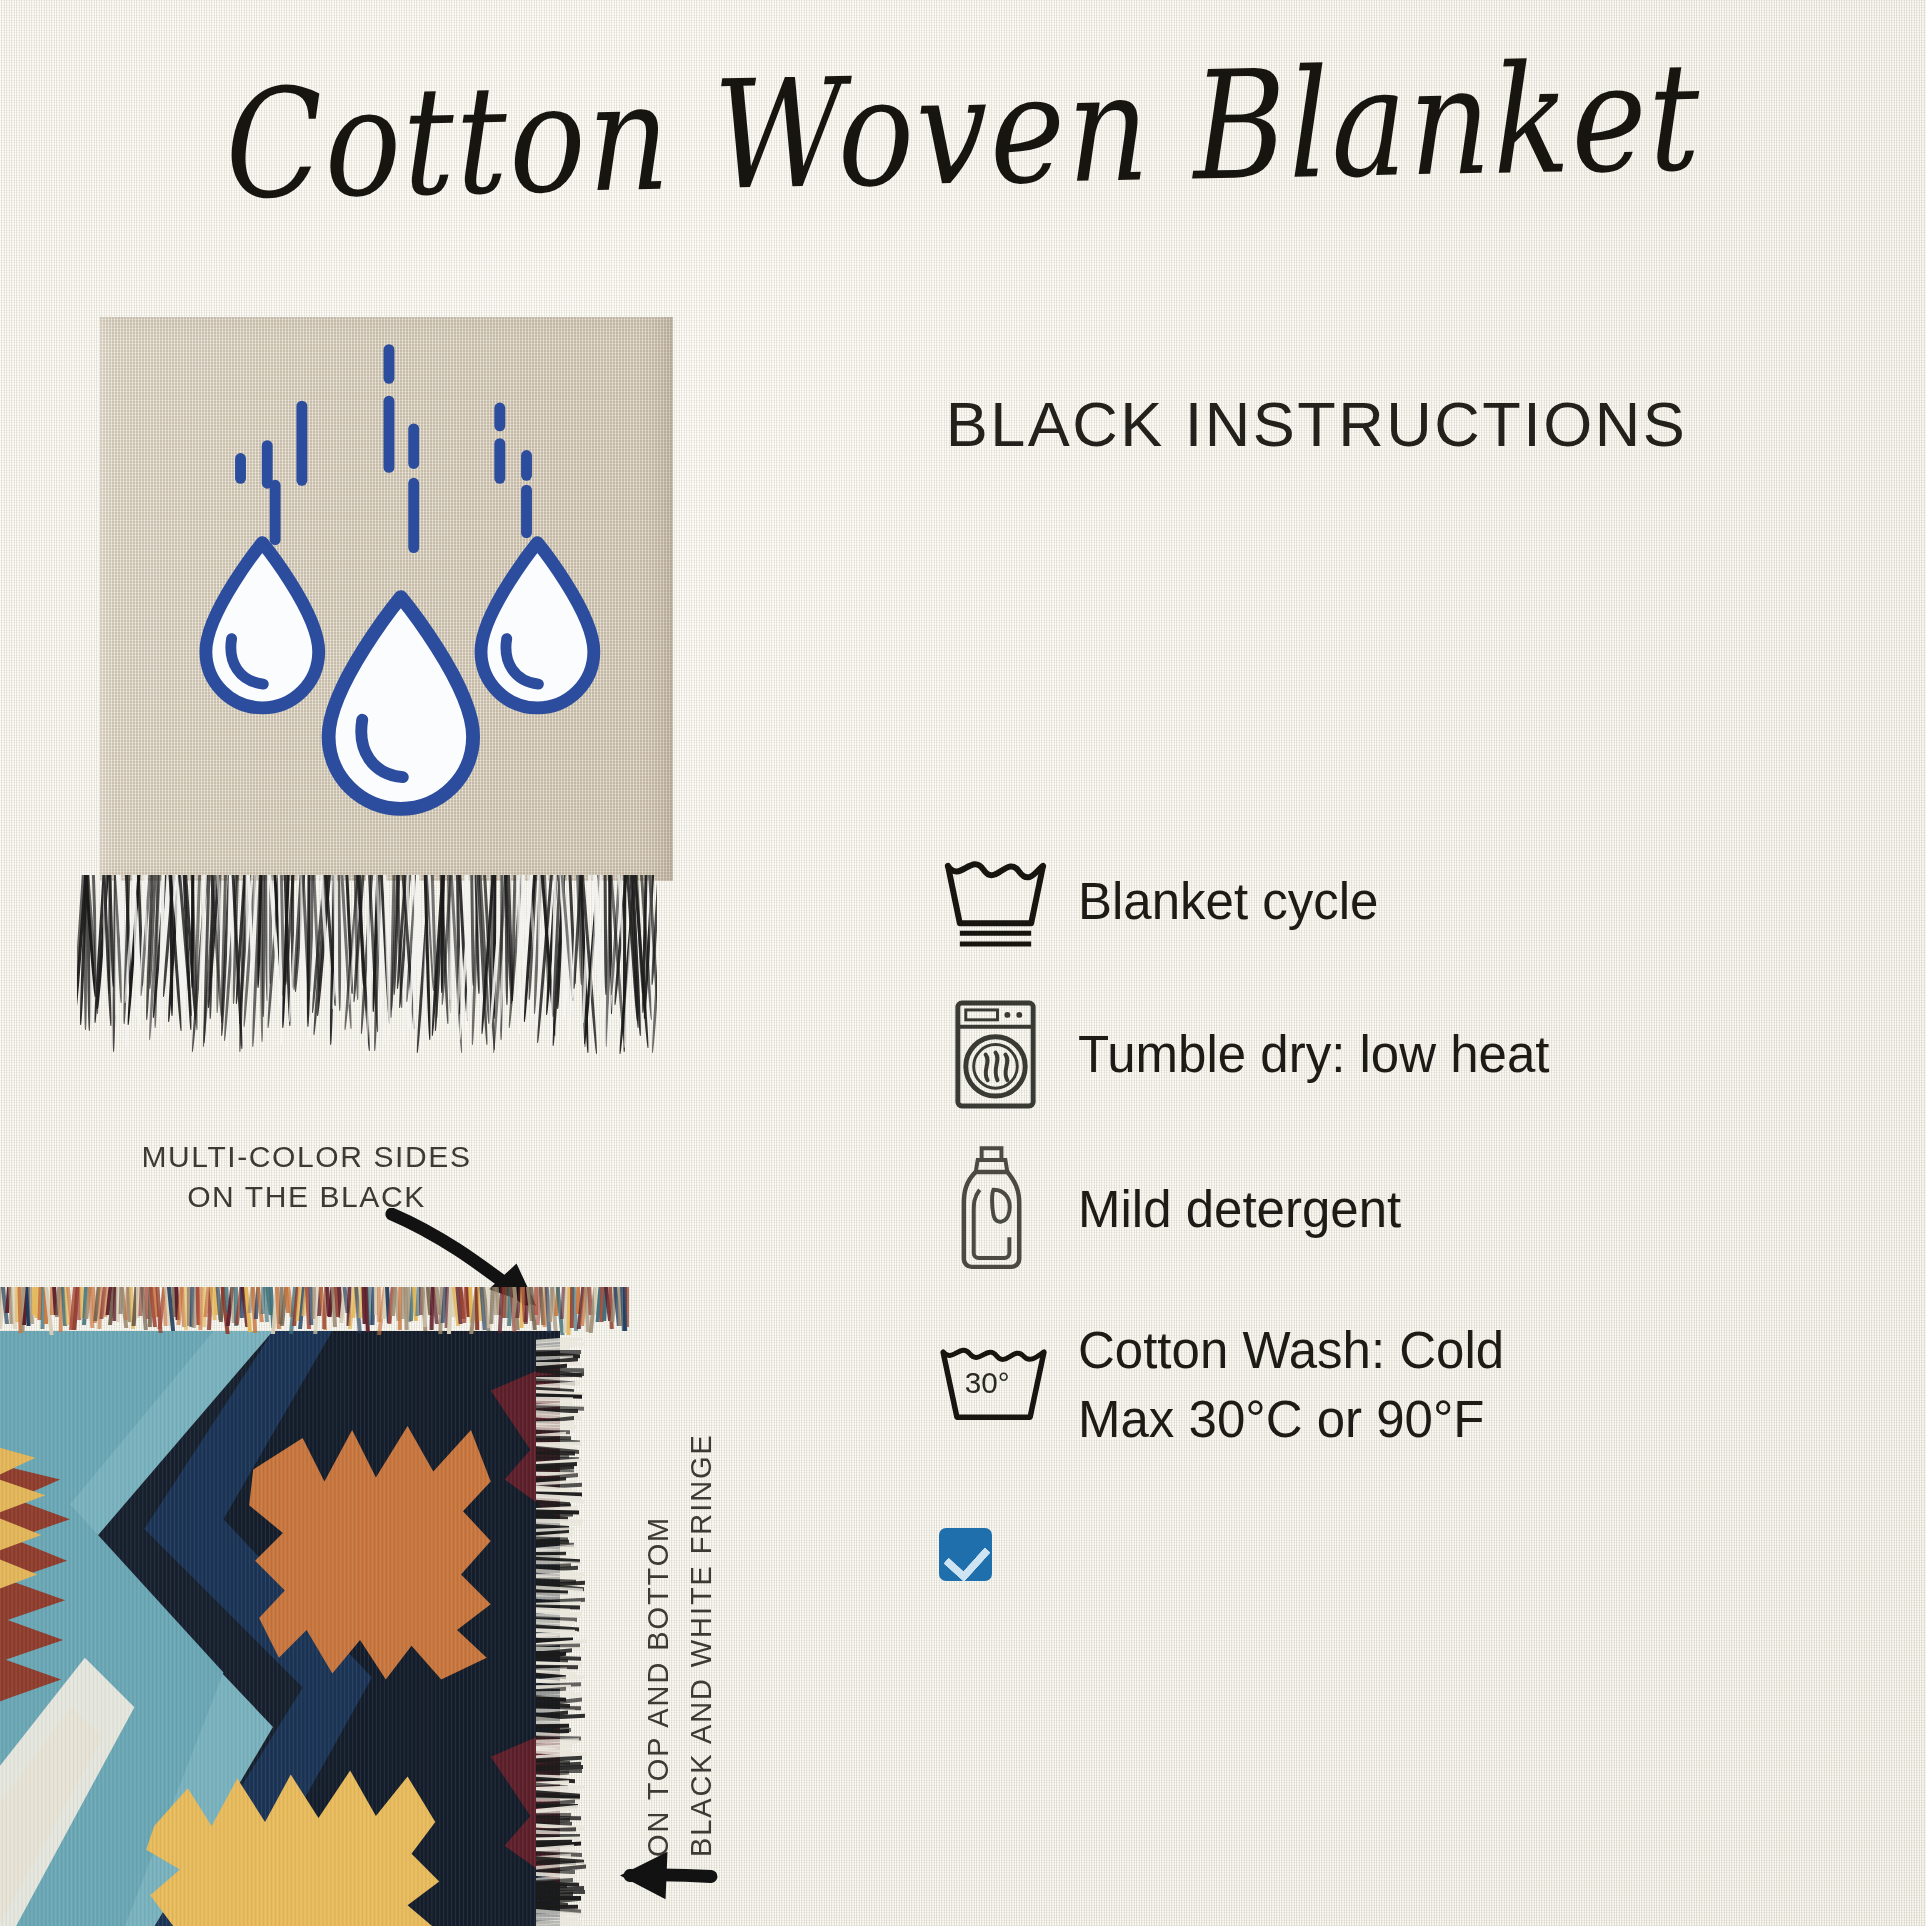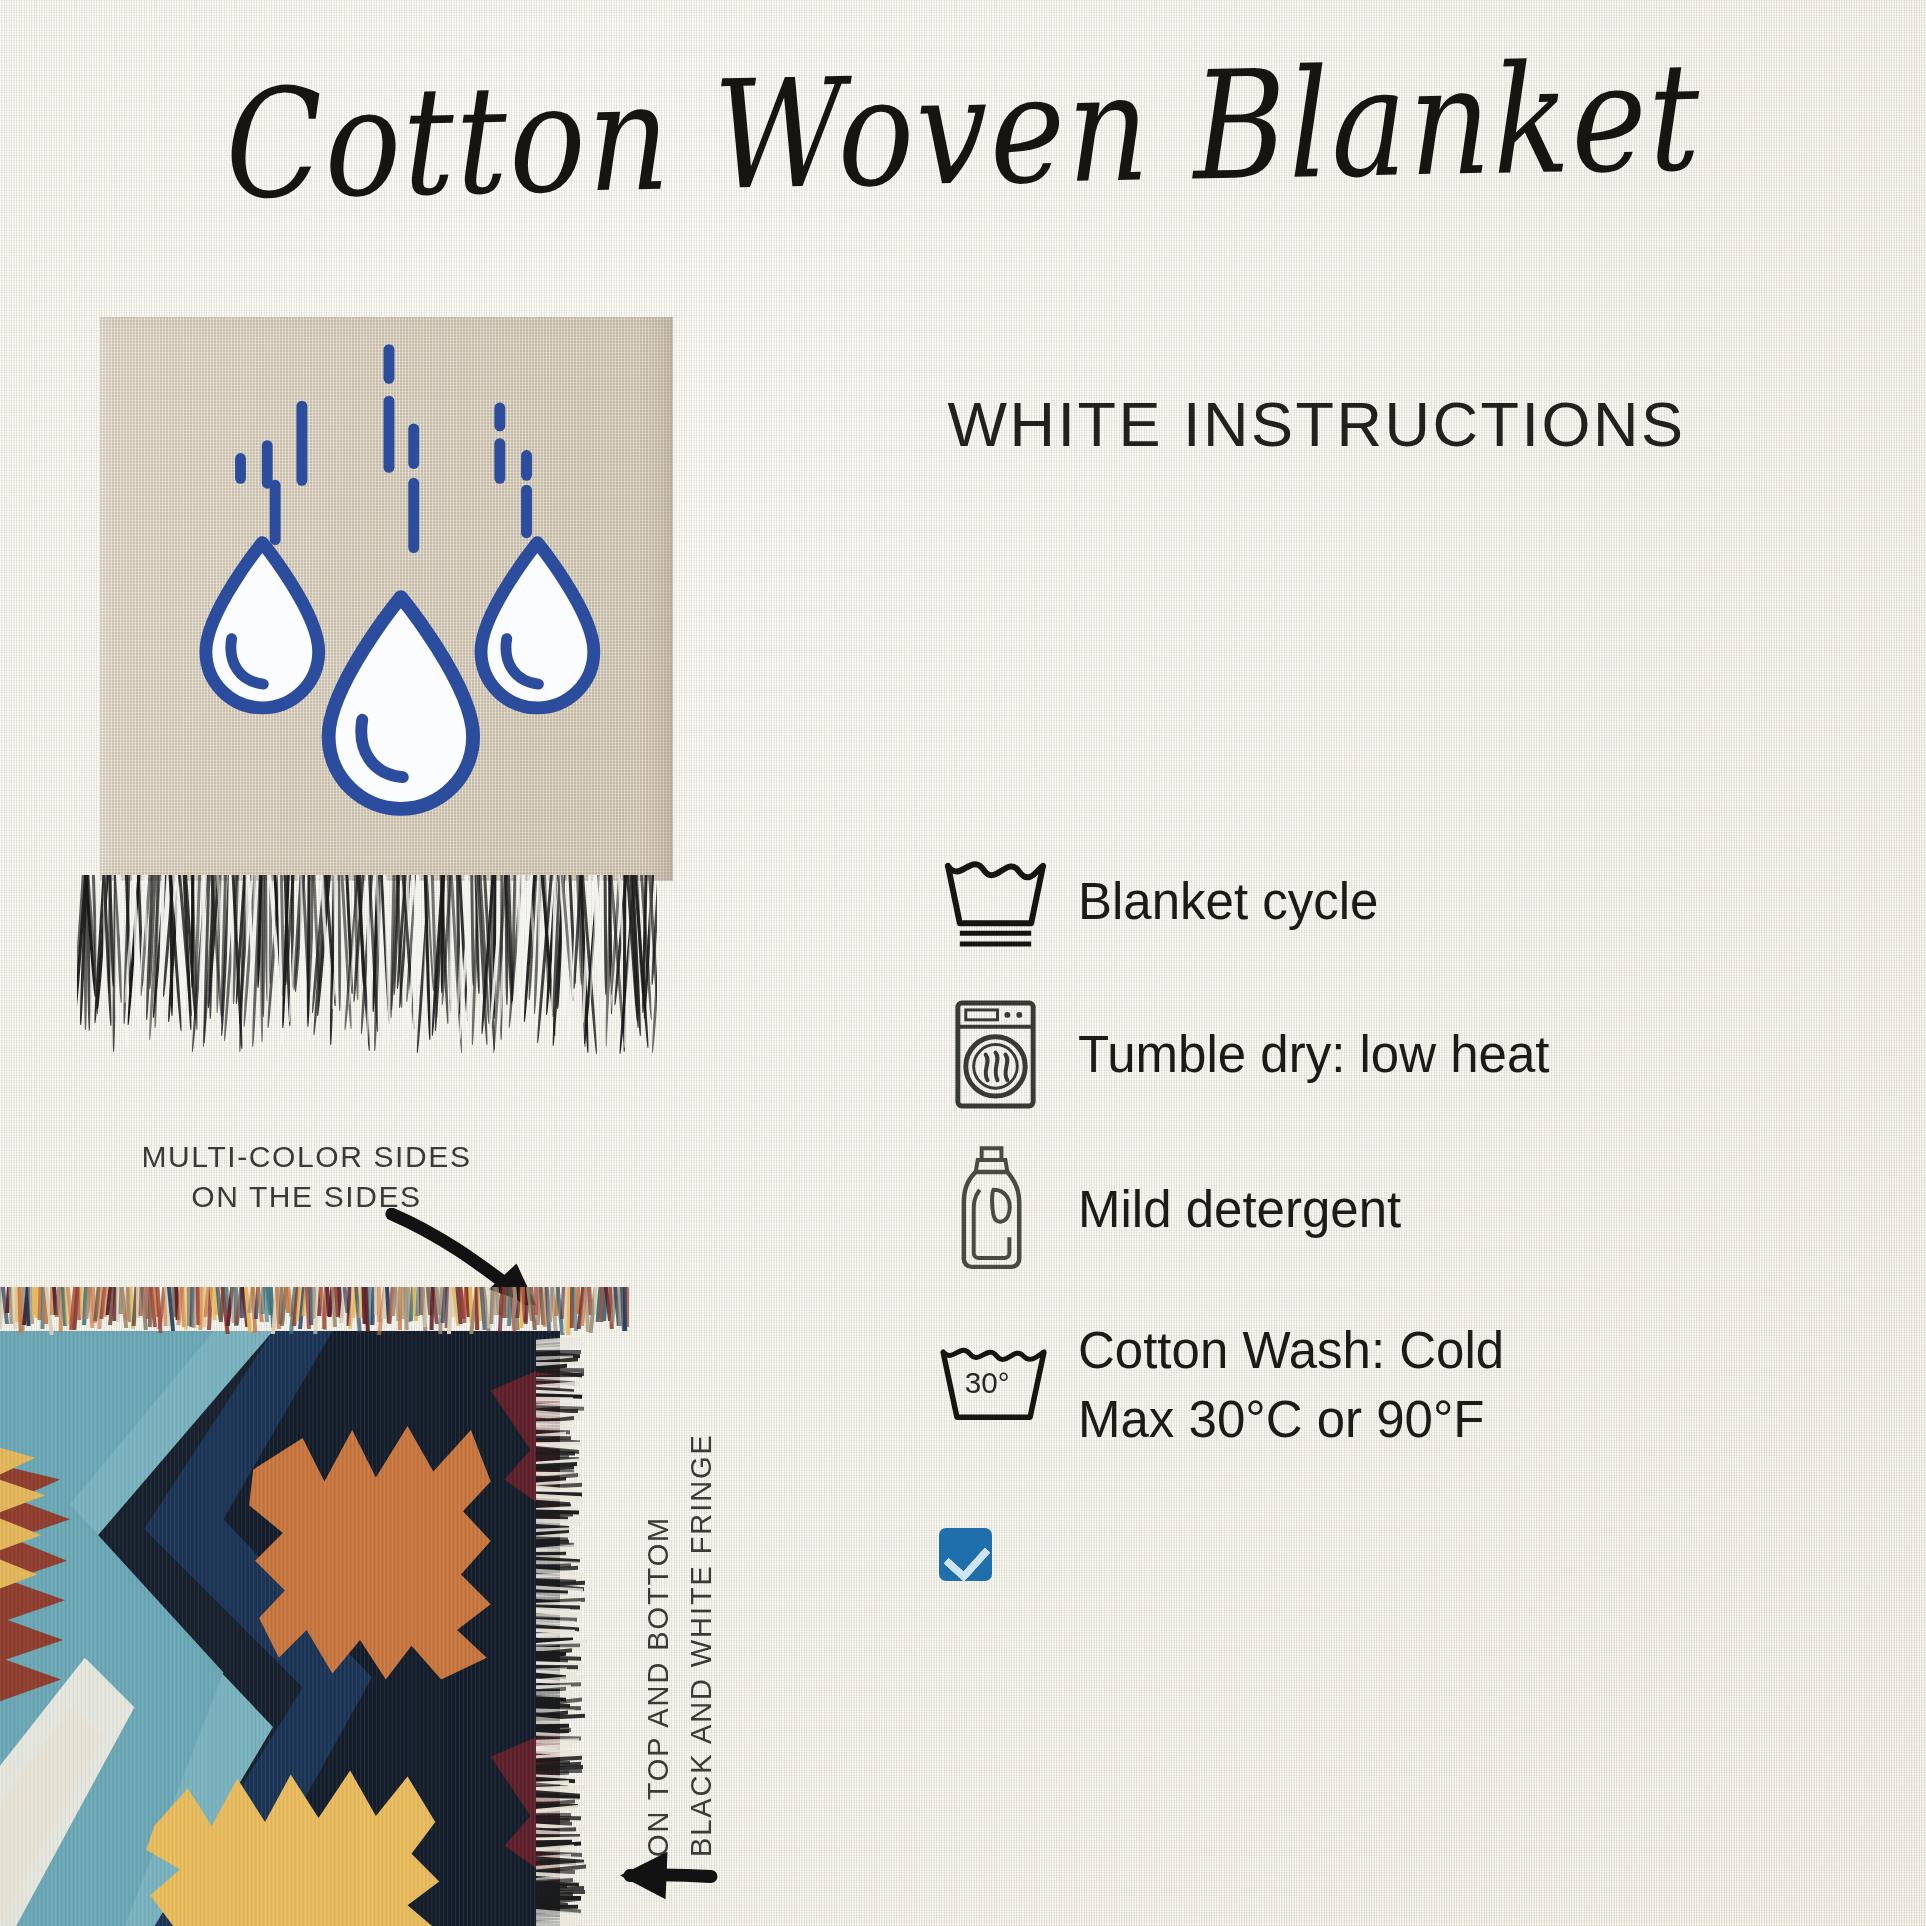--- a/index.html
+++ b/index.html
@@ -517,21 +517,21 @@
       <div class="strand" style="left:568px;height:145px;background:#1a1a1a;opacity:0.66;transform:skewX(3.9deg);"></div>
       <div class="strand" style="left:570px;height:144px;background:#1a1a1a;opacity:0.92;transform:skewX(-3.3deg);"></div>
       <div class="strand" style="left:573px;height:151px;background:#f2f2ef;opacity:0.58;transform:skewX(0.9deg);"></div>
       <div class="strand" style="left:575px;height:129px;background:#1a1a1a;opacity:0.68;transform:skewX(3.4deg);"></div>
       <div class="strand" style="left:577px;height:110px;background:#1a1a1a;opacity:0.79;transform:skewX(-3.6deg);"></div>
       <div class="strand" style="left:580px;height:178px;background:#1a1a1a;opacity:0.62;transform:skewX(-3.9deg);"></div>
     </div>
 
   <div id="caption-multicolor">
     <div>MULTI-COLOR SIDES</div>
-    <div>ON THE SIDES</div>
+    <div>ON THE BLACK</div>
   </div>
 
   <div id="caption-bw">
     <div class="vline l1">BLACK AND WHITE FRINGE</div>
     <div class="vline l2">ON TOP AND BOTTOM</div>
   </div>
 
   <svg id="arrow-top" class="arrow-svg" width="188" height="119" viewBox="0 0 190 120">
     <path d="M14 6 C70 30 112 64 150 92" fill="none" stroke="#121212" stroke-width="13" stroke-linecap="round"></path>
     <path d="M160 99 L112 82 L140 56 Z" fill="#121212"></path>
@@ -1000,21 +1000,21 @@
         <div class="s" style="top:567px;width:42px;background:#1b1b1b;transform:skewY(-0.9deg);opacity:0.96;"></div>
         <div class="s" style="top:570px;width:45px;background:#1b1b1b;transform:skewY(3.8deg);opacity:0.63;"></div>
         <div class="s" style="top:573px;width:47px;background:#e9e6dc;transform:skewY(4.7deg);opacity:0.72;"></div>
         <div class="s" style="top:576px;width:31px;background:#e9e6dc;transform:skewY(3.1deg);opacity:0.67;"></div>
         <div class="s" style="top:579px;width:42px;background:#e9e6dc;transform:skewY(0.9deg);opacity:0.72;"></div>
         <div class="s" style="top:582px;width:38px;background:#e9e6dc;transform:skewY(-4.1deg);opacity:0.77;"></div>
         <div class="s" style="top:585px;width:46px;background:#e9e6dc;transform:skewY(-4.1deg);opacity:0.77;"></div>
       </div>
   </div>
 
-  <div id="care-heading">WHITE INSTRUCTIONS</div>
+  <div id="care-heading">BLACK INSTRUCTIONS</div>
 
 
   <div id="care-list">
 
     <div class="care-row" id="row-gentle">
       <div class="ic">
         <svg width="115" height="103" viewBox="0 0 116 104">
           <path d="M10 16 C22 34 34 2 46 20 C58 38 70 4 82 22 C92 36 100 20 106 16" fill="none" stroke="#16150f" stroke-width="6" stroke-linecap="round"></path>
           <path d="M10 16 L22 74 H94 L106 16" fill="none" stroke="#16150f" stroke-width="6" stroke-linejoin="round"></path>
           <line x1="22" y1="84" x2="94" y2="84" stroke="#16150f" stroke-width="5"></line>

